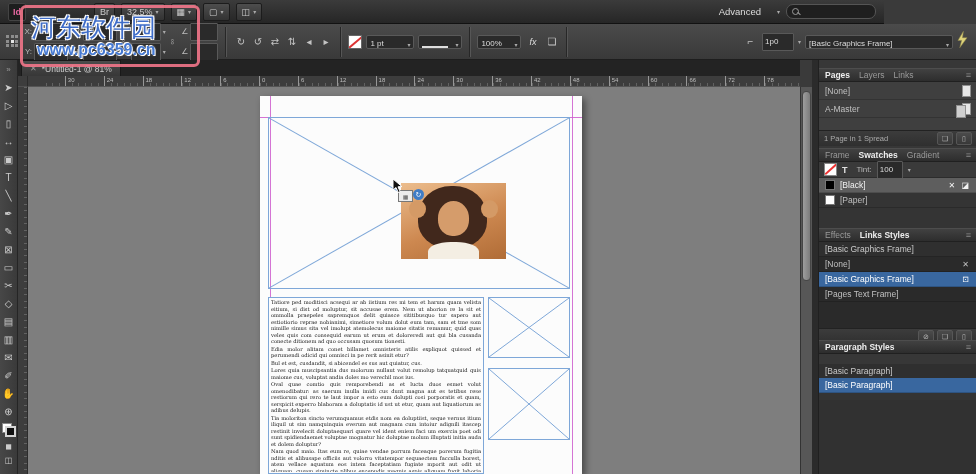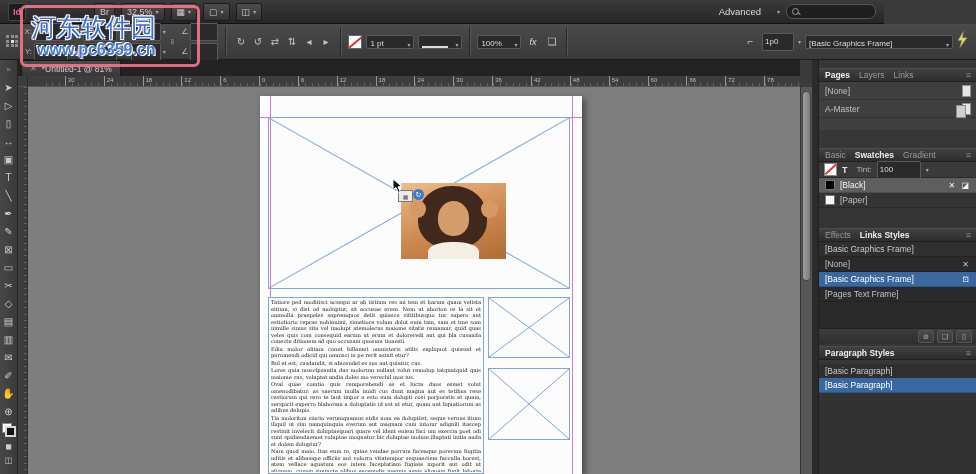--- a/index.html
+++ b/index.html
@@ -440,34 +440,41 @@
     <div class="rows" style="top:22px">
         <div class="prow icon-single">
           <span>[None]</span>
           <span class="pageicon"></span>
         </div>
         <div class="prow icon-double">
           <span>A-Master</span>
           <span class="pageicon"></span>
         </div>
       </div>
+    <div class="pfoot" style="top:70px">
+      <span>1 Page in 1 Spread</span>
+      <div class="ficons">
+          <span class="fico">❏</span>
+          <span class="fico">▯</span>
+        </div>
+    </div>
 
     <div class="phead" style="top:88px">
       <div class="ptabs">
-          <span class="ptab">Basic</span>
+          <span class="ptab">Frame</span>
           <span class="ptab sel">Swatches</span>
           <span class="ptab">Gradient</span>
         </div>
       <span class="pmenu">≡</span>
     </div>
     <div class="swtools" style="top:102px">
       <span class="fproxy"></span>
       <span class="ticon">T</span>
       <span class="tintlab">Tint:</span>
-      <span class="fbox" style="width:44px">100</span>
+      <span class="fbox" style="width:26px">100</span>
       <span class="caret">▾</span>
     </div>
     <div class="listbg" style="top:118px;height:50px;background:#343434"></div>
     <div class="rows swrows" style="top:118px">
         <div class="prow sel">
           <span class="sw" style="background: rgb(0, 0, 0);"></span>
           <span>[Black]</span>
           <span class="rglyph">✕ ◪</span>
         </div>
         <div class="prow">
@@ -501,21 +508,21 @@
         </div>
       </div>
     <div class="pfoot" style="top:268px">
       <div class="ficons">
           <span class="fico">⊘</span>
           <span class="fico">❏</span>
           <span class="fico">▯</span>
         </div>
     </div>
 
-    <div class="phead" style="top:286px">
+    <div class="phead" style="top:280px">
       <span class="ptab sel">Paragraph Styles</span>
       <span class="pmenu">≡</span>
     </div>
     <div class="pcur" style="top:304px">[Basic Paragraph]</div>
     <div class="listbg" style="top:318px;height:22px;background:#343434"></div>
     <div class="rows psrows" style="top:318px">
         <div class="prow sel">
           <span>[Basic Paragraph]</span>
         </div>
       </div>

